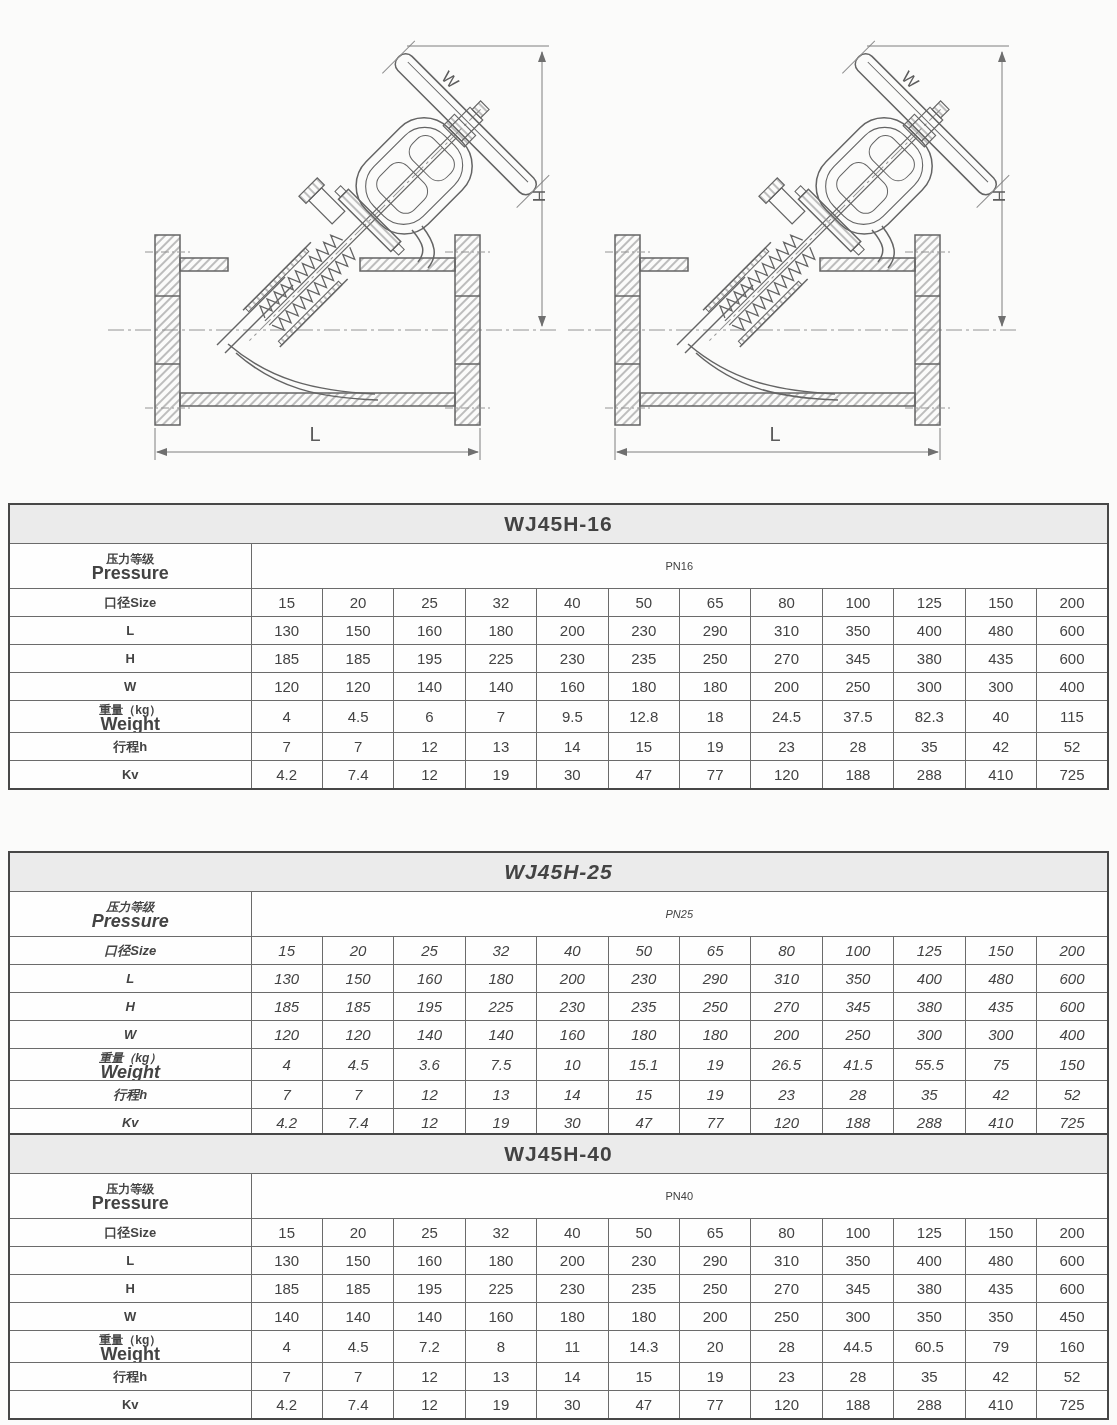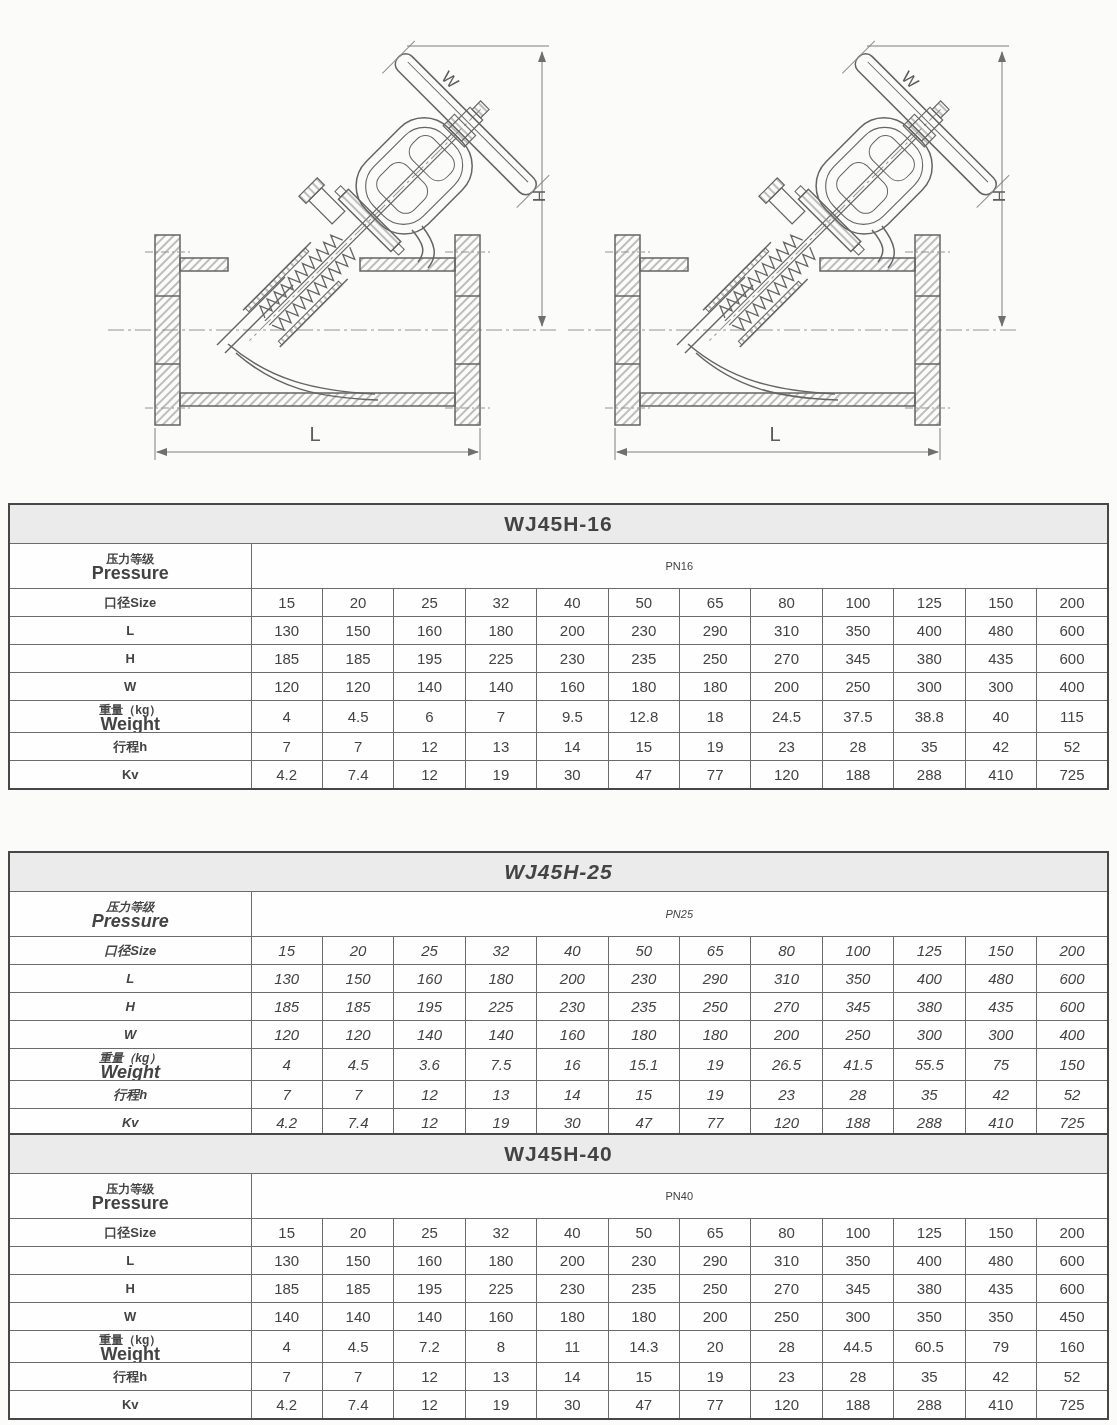--- a/index.html
+++ b/index.html
@@ -276,21 +276,21 @@
             </th>
             <td class="value-cell">4</td>
             <td class="value-cell">4.5</td>
             <td class="value-cell">6</td>
             <td class="value-cell">7</td>
             <td class="value-cell">9.5</td>
             <td class="value-cell">12.8</td>
             <td class="value-cell">18</td>
             <td class="value-cell">24.5</td>
             <td class="value-cell">37.5</td>
-            <td class="value-cell">38.8</td>
+            <td class="value-cell">82.3</td>
             <td class="value-cell">40</td>
             <td class="value-cell">115</td>
           </tr>
           <tr class="spec-row">
             <th class="rowlabel">
               <div class="single">行程h</div>
             </th>
             <td class="value-cell">7</td>
             <td class="value-cell">7</td>
             <td class="value-cell">12</td>
@@ -424,21 +424,21 @@
           </tr>
           <tr class="spec-row tall">
             <th class="rowlabel">
               <div class="zh">重量（kg）</div>
               <div class="en">Weight</div>
             </th>
             <td class="value-cell">4</td>
             <td class="value-cell">4.5</td>
             <td class="value-cell">3.6</td>
             <td class="value-cell">7.5</td>
-            <td class="value-cell">16</td>
+            <td class="value-cell">10</td>
             <td class="value-cell">15.1</td>
             <td class="value-cell">19</td>
             <td class="value-cell">26.5</td>
             <td class="value-cell">41.5</td>
             <td class="value-cell">55.5</td>
             <td class="value-cell">75</td>
             <td class="value-cell">150</td>
           </tr>
           <tr class="spec-row">
             <th class="rowlabel">

